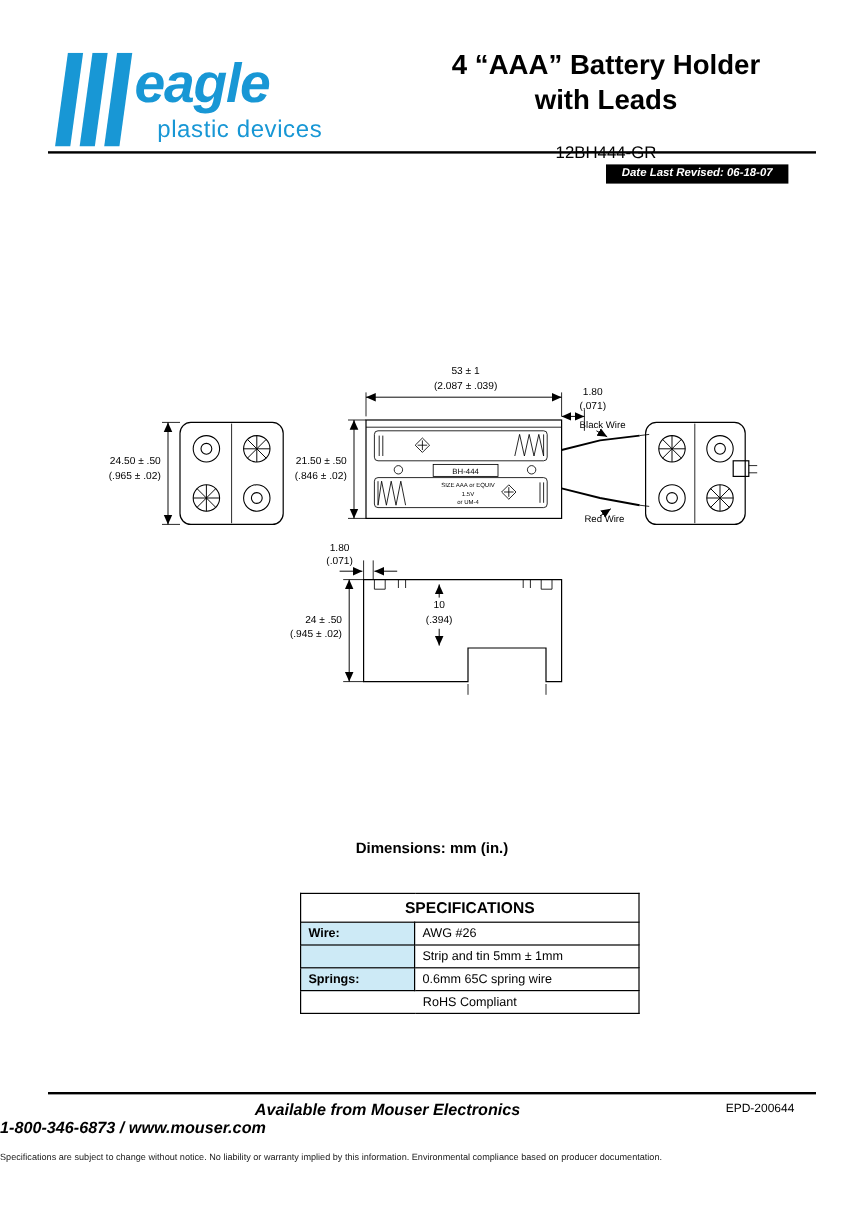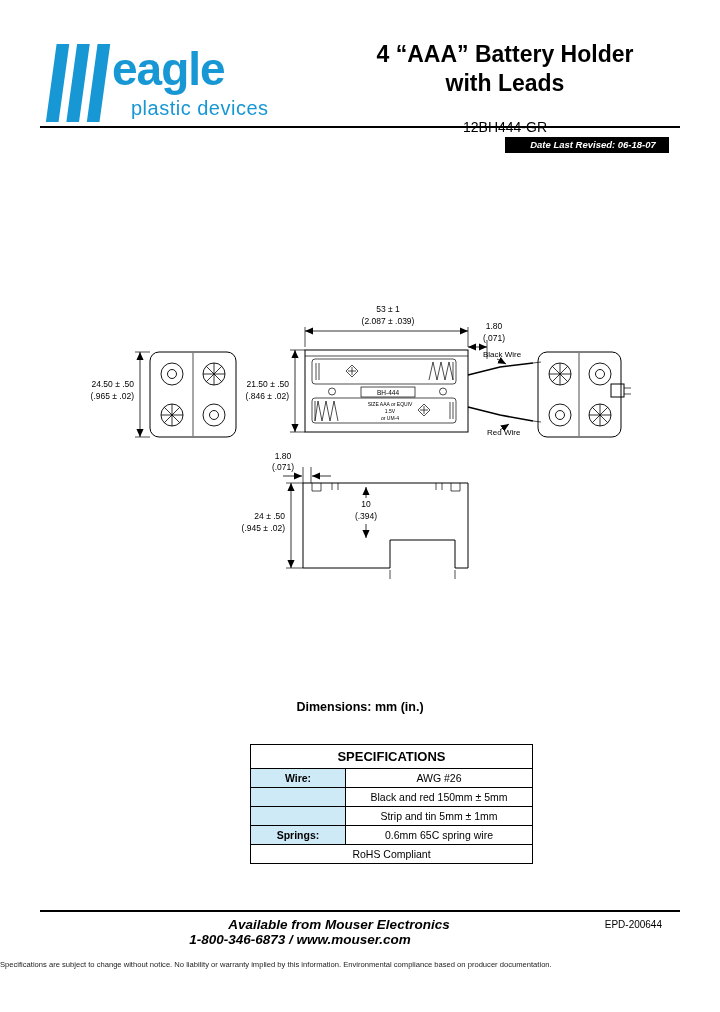--- a/index.html
+++ b/index.html
@@ -2,59 +2,59 @@
 <html style="--brand-blue: #1897d5; --badge-bg: #000000; --table-label-bg: #cdeaf6;"><head>
 <meta charset="utf-8">
 <style>
   html,body{margin:0;padding:0;background:#ffffff;}
   .page{position:relative;width:720px;height:1012px;background:#fff;
         font-family:"Liberation Sans", sans-serif;color:#000;overflow:hidden;}
 
   
   .logo-bars{position:absolute;left:45px;top:44px;}
   .logo-word{position:absolute;left:112px;top:46px;font-size:46px;font-weight:bold;
-             letter-spacing:-1px;color:var(--brand-blue,#1897d5);line-height:1;}
+             letter-spacing:-1px;color:var(--brand-blue,#1897d5);line-height:1;font-style:italic;}
   .logo-tagline{position:absolute;left:131px;top:97px;font-size:20px;
              color:var(--brand-blue,#1897d5);letter-spacing:.5px;}
   .title-block{position:absolute;left:330px;top:40px;width:350px;text-align:center;}
   .title-l1,.title-l2{font-size:23px;font-weight:bold;line-height:1.25;}
   .part-number{font-size:14px;margin-top:21px;text-align:center;}
   .header-rule{position:absolute;left:40px;width:640px;top:126px;height:2px;background:#000;}
   .date-badge{position:absolute;left:505px;top:137px;width:152px;height:16px;
               background:var(--badge-bg,#000);color:#fff;font-size:9.5px;font-weight:bold;
-              font-style:italic;line-height:16px;text-align:center;padding-left:12px;}
+              font-style:italic;line-height:16px;text-align:center;}
 
   
   .drawing{position:absolute;left:0;top:295px;width:660px;height:300px;}
   svg text{fill:#000;font-family:"Liberation Sans", sans-serif;}
   .ln{fill:none;stroke:#000;stroke-width:1;}
   .tn{fill:none;stroke:#000;stroke-width:.7;}
   .dim{fill:none;stroke:#000;stroke-width:.8;}
   .wire{fill:none;stroke:#000;stroke-width:1.6;}
   text.d{font-size:8.5px;}
   text.s{font-size:8px;}
   text.t5{font-size:5px;}
   text.t7{font-size:6.5px;}
 
   .dim-note{position:absolute;left:0;width:720px;top:700px;text-align:center;
             font-size:12.5px;font-weight:bold;}
 
   
   .specs{position:absolute;left:250px;top:744px;width:283px;border-collapse:collapse;
          font-size:10.5px;}
-  .specs td,.specs th{border:1px solid #000;padding:3px 6px;vertical-align:middle;text-align:center;}
+  .specs td,.specs th{border:1px solid #000;padding:3px 6px;vertical-align:middle;}
   .specs th{font-size:13px;text-align:center;padding:4px 0;}
   .lbl{width:82px;background:var(--table-label-bg,#cdeaf6);font-weight:bold;}
   .rohs{text-align:center;}
 
   
   .footer-rule{position:absolute;left:40px;width:640px;top:910px;height:2px;background:#000;}
-  .footer-l1{position:absolute;left:16px;width:646px;top:917px;text-align:center;
+  .footer-l1{position:absolute;left:0;width:646px;top:917px;text-align:center;
              font-size:13.5px;font-weight:bold;font-style:italic;}
-  .footer-l2{position:absolute;left:0;width:600px;top:932px;text-align:center;
+  .footer-l2{position:absolute;left:0;width:600px;top:932px;text-align:left;
              font-size:13.5px;font-weight:bold;font-style:italic;}
   .doc-number{position:absolute;right:58px;top:919px;font-size:10px;}
   .legal{position:absolute;left:0;width:720px;top:960px;text-align:left;
          font-size:7.6px;color:#222;}
 </style>
 </head>
 <body>
 
 <div class="page">
 
@@ -214,24 +214,20 @@
     <tbody>
         <tr>
       <th colspan="2">SPECIFICATIONS</th>
     </tr>
     <tr>
       <td class="lbl">Wire:</td>
       <td>AWG #26</td>
     </tr>
     <tr>
       <td class="lbl"></td>
-      <td>Black and red 150mm ± 5mm</td>
-    </tr>
-    <tr>
-      <td class="lbl"></td>
       <td>Strip and tin 5mm ± 1mm</td>
     </tr>
     <tr>
       <td class="lbl">Springs:</td>
       <td>0.6mm 65C spring wire</td>
     </tr>
     <tr>
       <td class="rohs" colspan="2">RoHS Compliant</td>
     </tr>
   </tbody>

